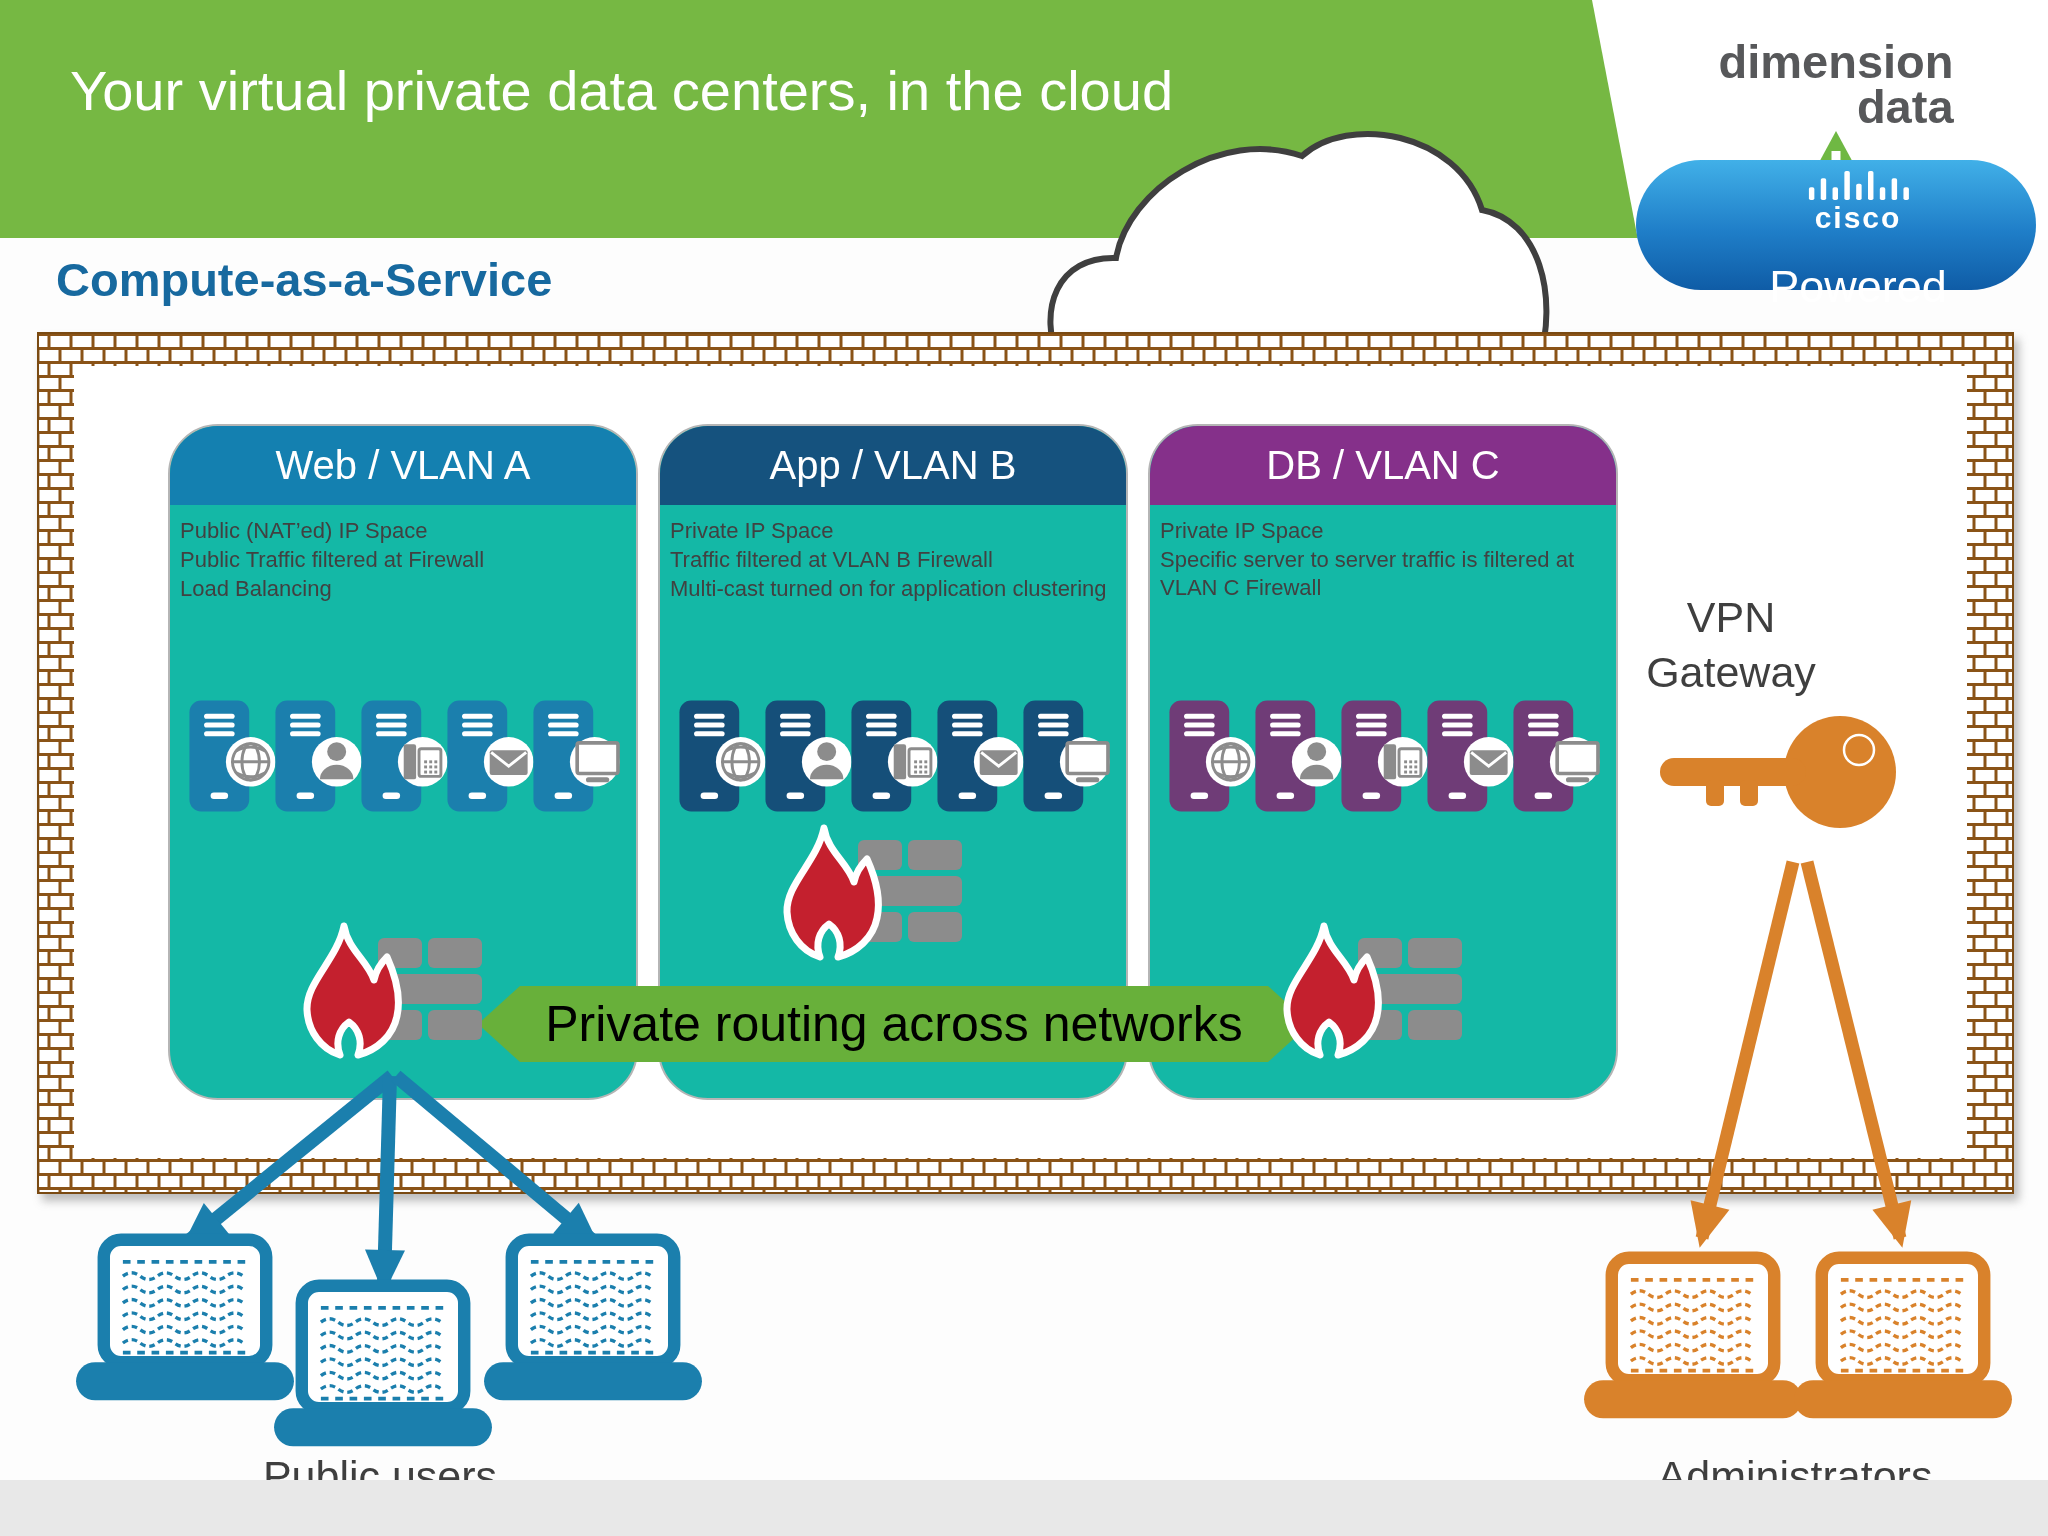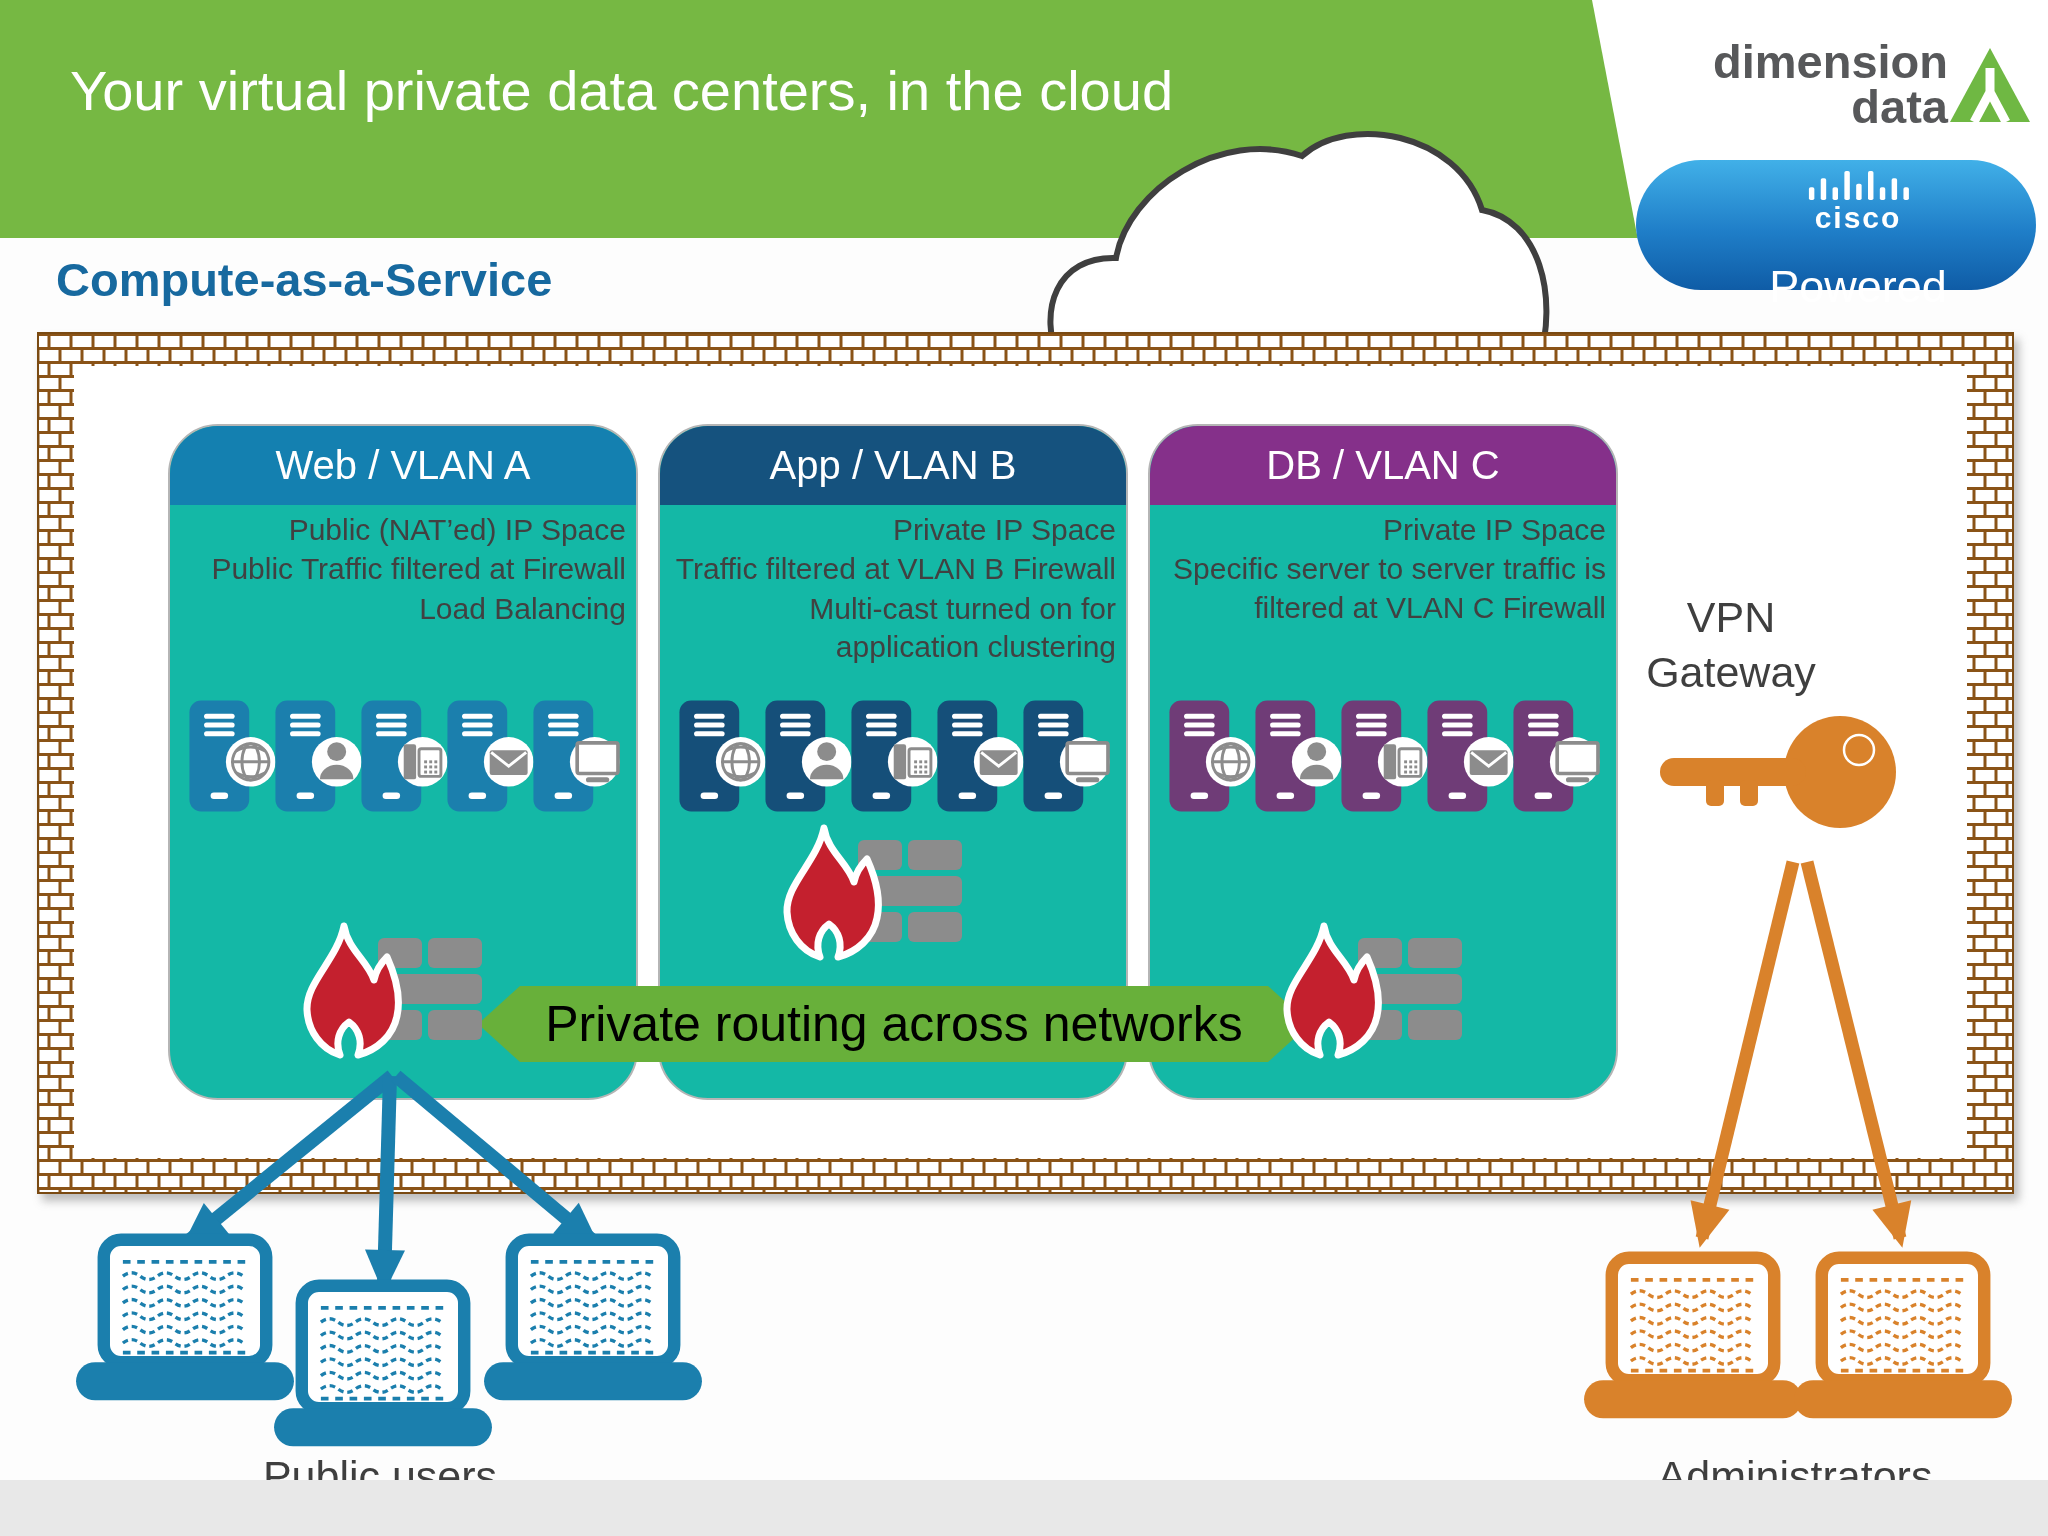--- a/index.html
+++ b/index.html
@@ -3,38 +3,38 @@
 <meta charset="utf-8">
 <style>
   html,body{margin:0;padding:0;background:#e8e8e8;}
   #stage{position:relative;width:2048px;height:1480px;background:#fdfdfd;overflow:hidden;
          font-family:"Liberation Sans",sans-serif;}
   .abs{position:absolute;}
   
   .green-bar{left:0;top:0;width:2048px;height:238px;}
   .slide-title{left:70px;top:58px;width:1400px;color:#ffffff;font-size:56px;font-weight:400;letter-spacing:0;}
   
-  .dd-logo{left:1640px;top:40px;width:392px;display:flex;align-items:center;justify-content:flex-end;}
+  .dd-logo{left:1640px;top:40px;width:392px;display:flex;align-items:center;justify-content:flex-end;flex-direction:column;}
   .dd-text{text-align:right;font-size:47px;font-weight:700;color:#57585a;line-height:0.95;}
   .cisco-badge{left:1636px;top:160px;width:400px;height:130px;border-radius:65px;
       background:linear-gradient(180deg,#41b0e8 0%,#1f7ec8 55%,#0f5ca6 100%);
       display:flex;align-items:center;padding-left:44px;box-sizing:border-box;gap:26px;flex-direction:column;}
   .cisco-block{display:flex;flex-direction:column;align-items:center;}
   .cisco-word{color:#fff;font-size:30px;font-weight:700;letter-spacing:2px;margin-top:1px;}
   .powered{color:#fff;font-size:45px;font-weight:400;}
   
   .section-heading{left:56px;top:252px;font-size:47px;font-weight:700;}
   
   .wall-svg{left:38px;top:333px;filter:drop-shadow(5px 7px 5px rgba(90,90,90,.40));}
   
   .card{top:424px;width:470px;height:676px;background:#14b8a6;border:2px solid #b5b5b5;border-radius:50px;
         box-sizing:border-box;overflow:hidden;}
   .card-head{height:80px;line-height:80px;text-align:center;color:#fff;font-size:40px;
              border-radius:46px 46px 0 0;margin:-1px -1px 0 -1px;}
-  .card-body{margin-top:6px;padding:0 10px;text-align:right;color:#414141;font-size:30px;line-height:1.28;}
+  .card-body{margin-top:12px;padding:0 10px;text-align:left;color:#414141;font-size:22px;line-height:1.28;}
   .card-line{margin:1px 0;}
   .server-row{position:absolute;top:260px;left:0;right:0;display:flex;justify-content:center;}
   .server-row span{display:block;width:86px;}
   
   .banner{left:478px;top:986px;width:832px;height:76px;
       clip-path:polygon(42px 0,790px 0,832px 38px,790px 76px,42px 76px,0 38px);
       text-align:center;line-height:76px;color:#000000;font-size:50px;}
   
   .vpn-label{left:1611px;top:590px;width:240px;text-align:center;color:#3f3f3f;font-size:43px;line-height:1.28;}
   

